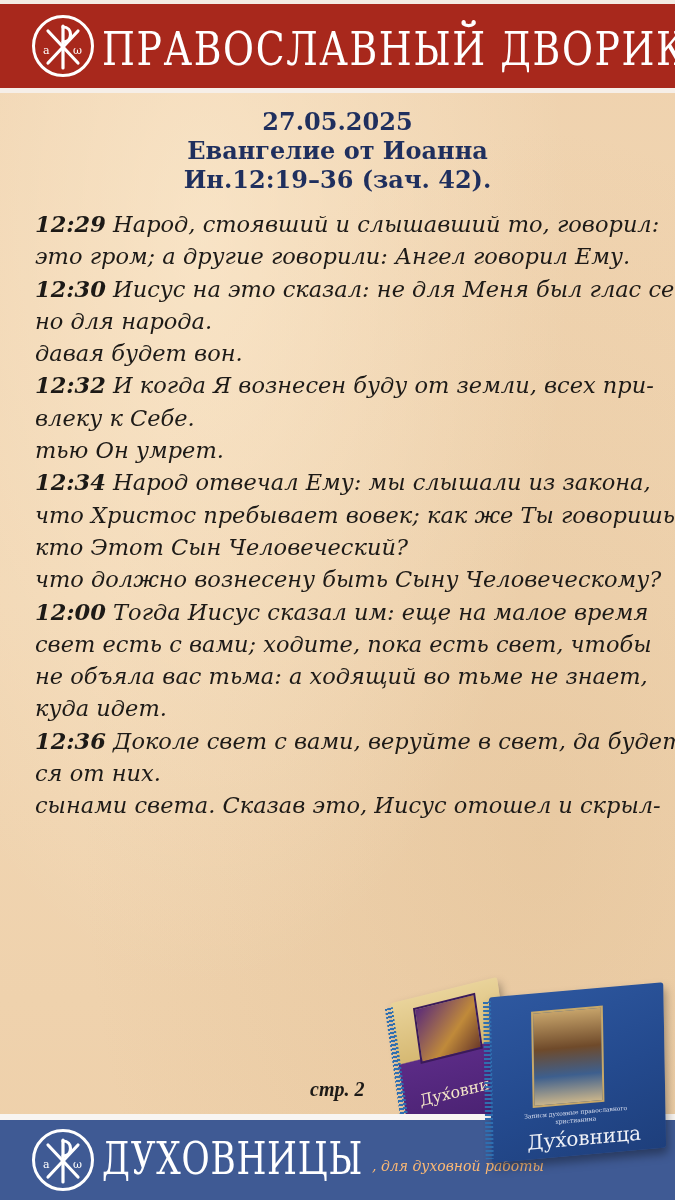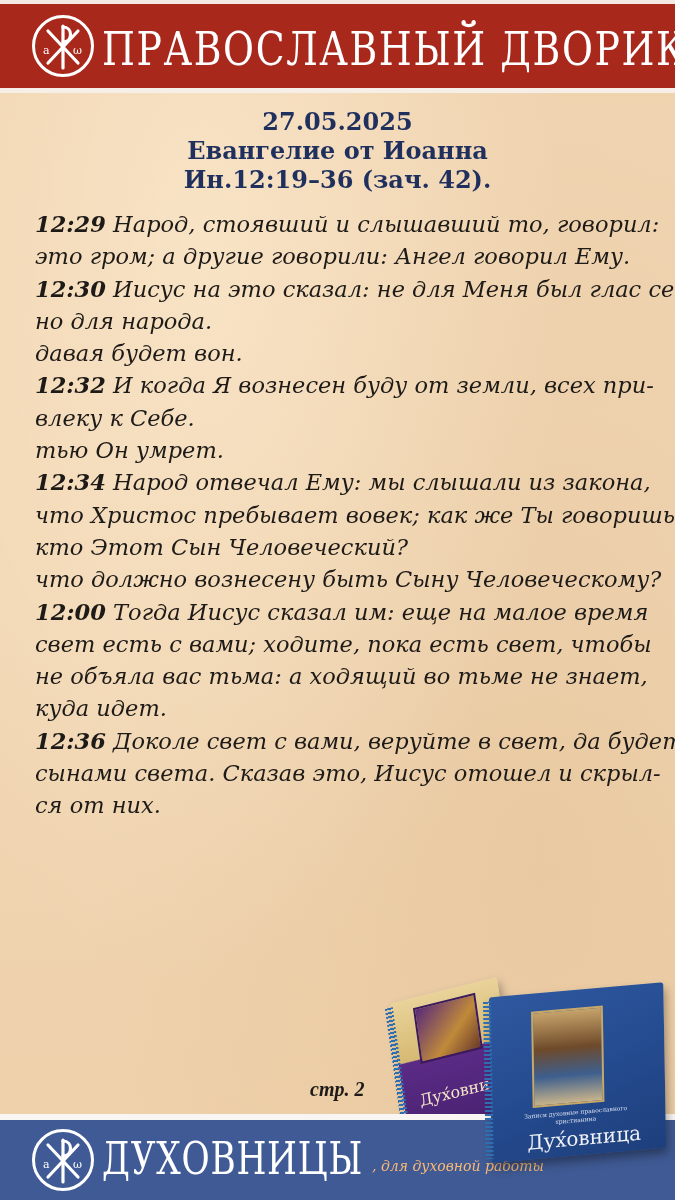--- a/index.html
+++ b/index.html
@@ -155,22 +155,22 @@
   <div class="verse-line"><span>что Христос пребывает вовек; как же Ты говоришь,</span></div>
   <div class="verse-line"><span>кто Этот Сын Человеческий?</span></div>
   <div class="verse-line"><span>что должно вознесену быть Сыну Человеческому?</span></div>
 
   <div class="verse-line"><span class="verse-num">12:00</span><span> Тогда Иисус сказал им: еще на малое время</span></div>
   <div class="verse-line"><span>свет есть с вами; ходите, пока есть свет, чтобы</span></div>
   <div class="verse-line"><span>не объяла вас тьма: а ходящий во тьме не знает,</span></div>
   <div class="verse-line"><span>куда идет.</span></div>
 
   <div class="verse-line"><span class="verse-num">12:36</span><span> Доколе свет с вами, веруйте в свет, да будете</span></div>
+  <div class="verse-line"><span>ся от них.</span></div>
   <div class="verse-line"><span>сынами света. Сказав это, Иисус отошел и скрыл-</span></div>
-  <div class="verse-line"><span>ся от них.</span></div>
 </div>
 
 <div class="page-num">стр. 2</div>
 
 <div class="book book-purple">
   <div class="spiral"></div>
   <div class="icon-frame"></div>
   <div class="title">Дух́овни</div>
 </div>
 

